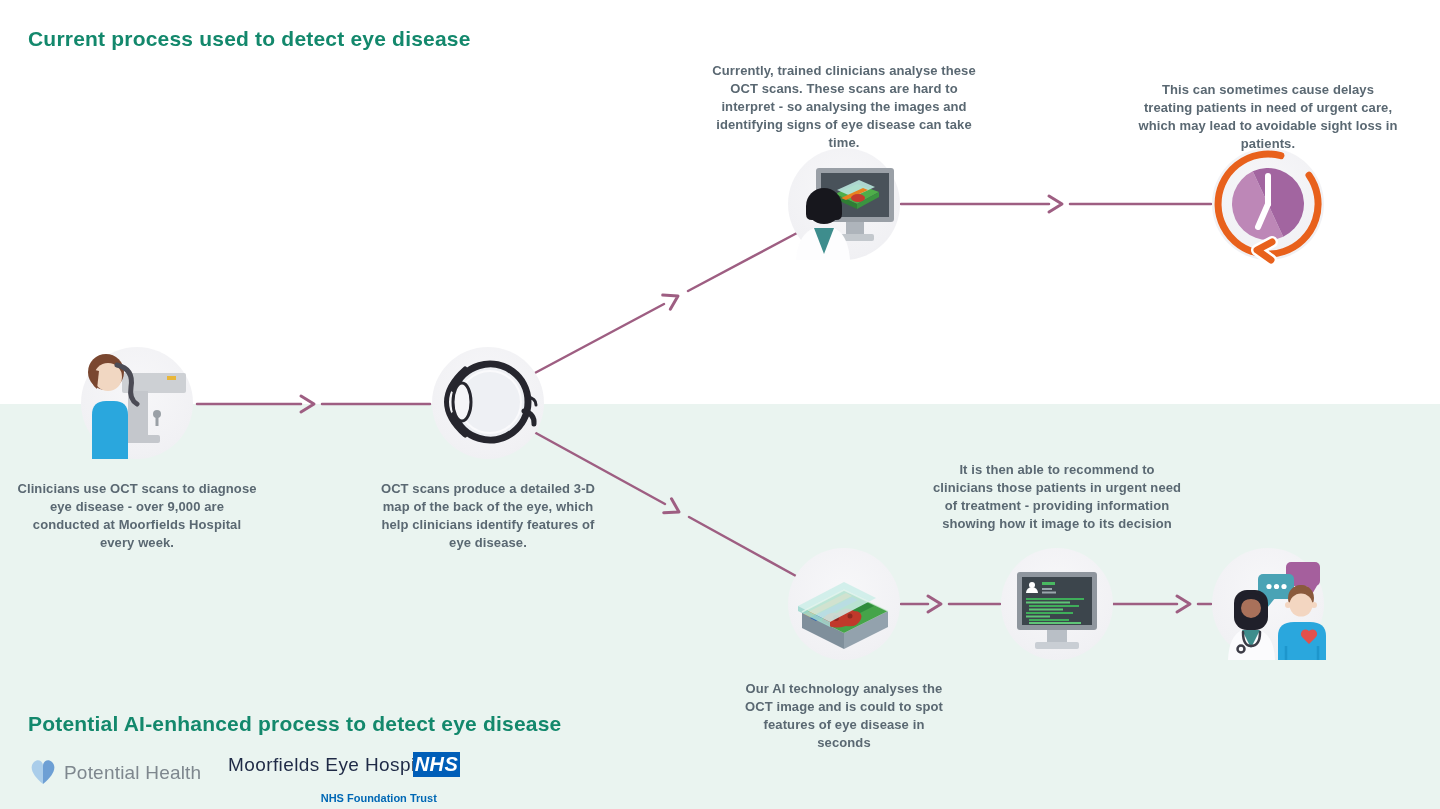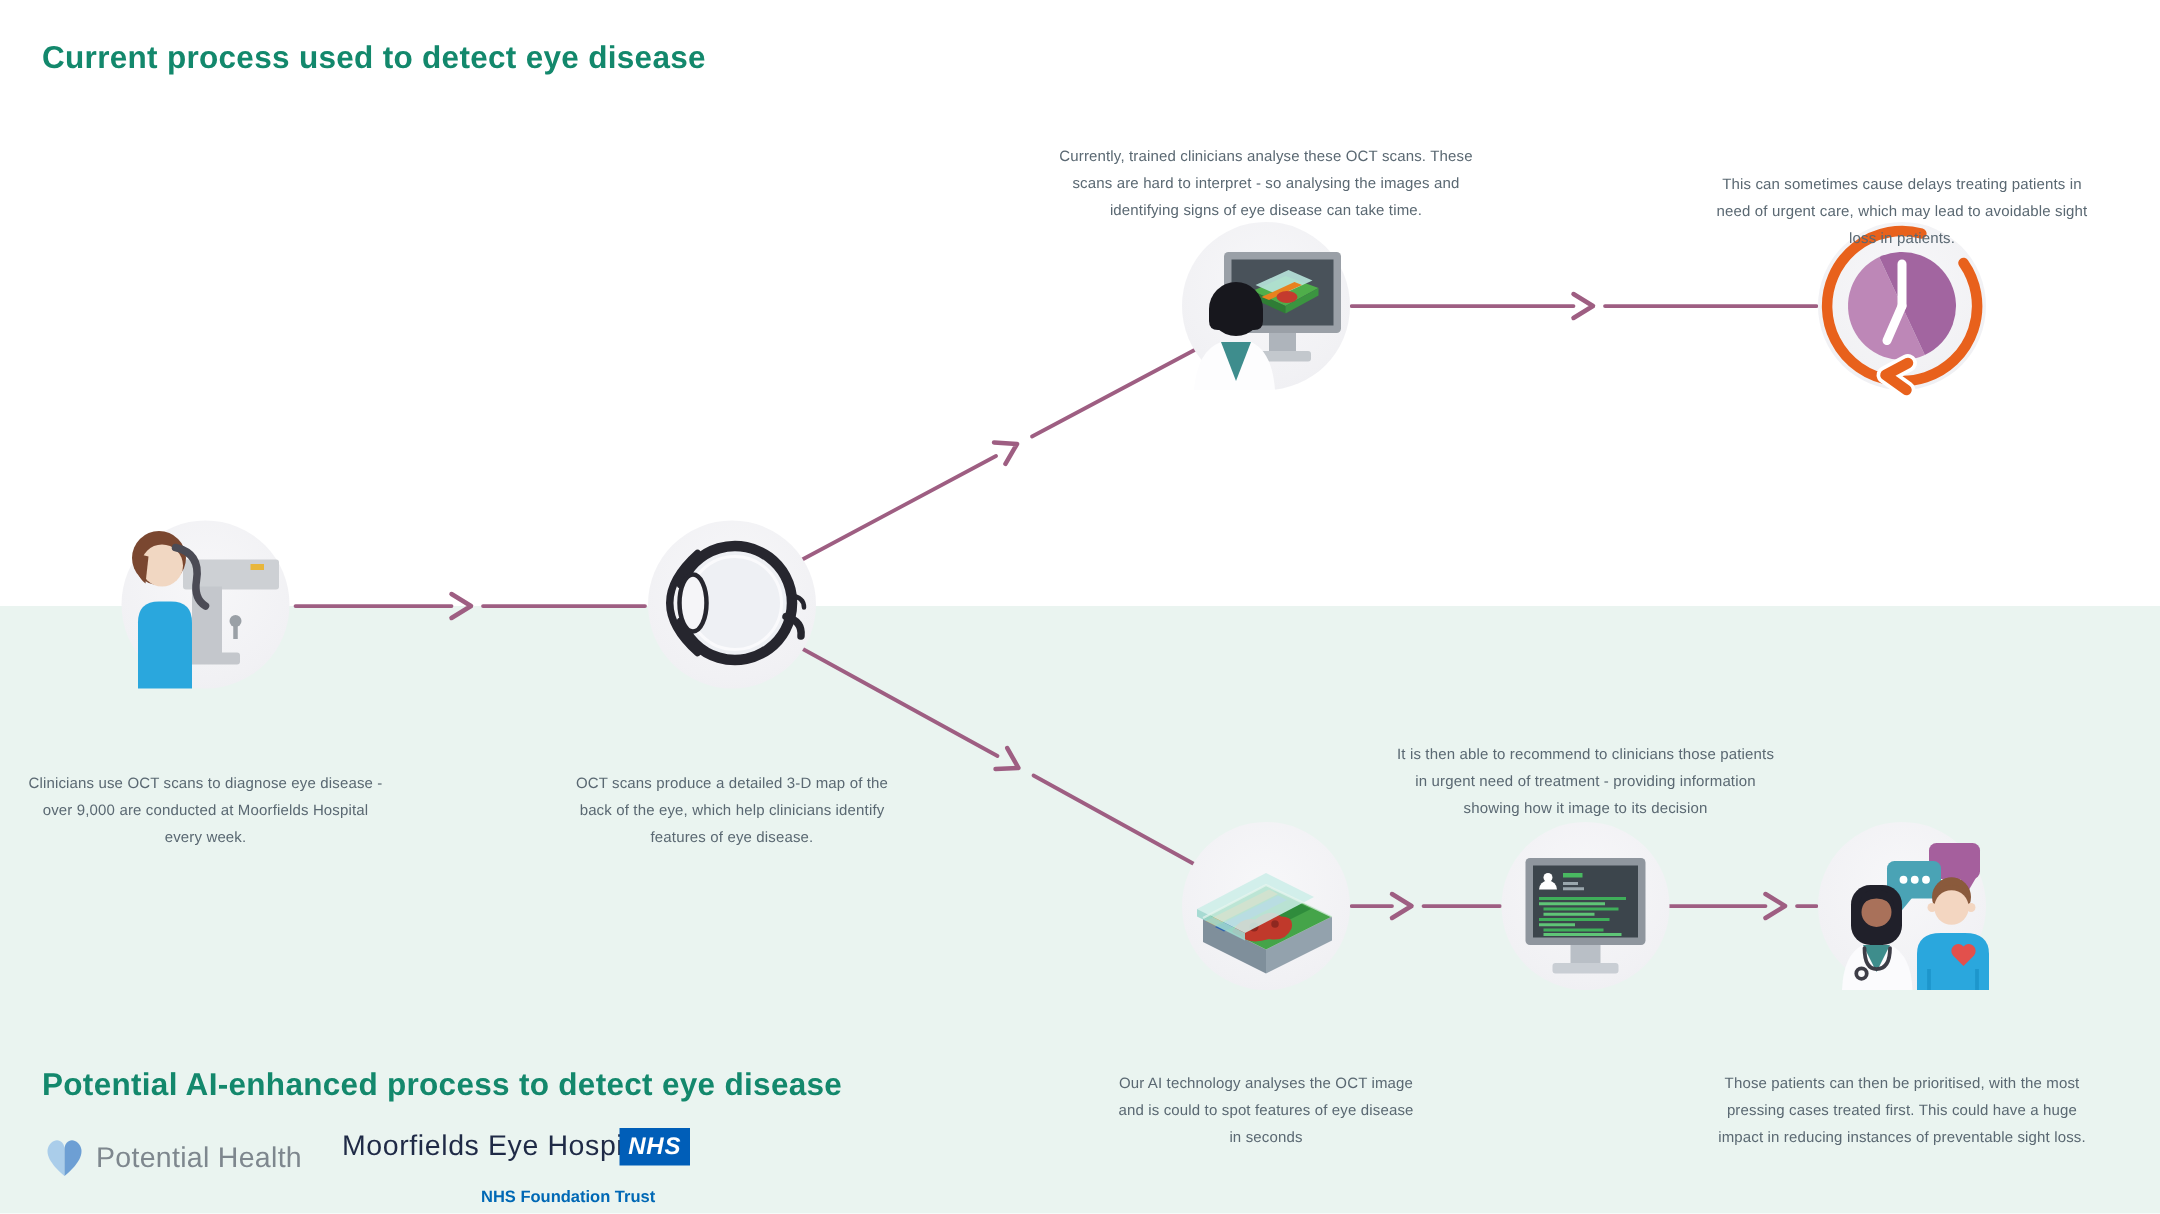--- a/index.html
+++ b/index.html
@@ -2,34 +2,34 @@
 <html><head>
 <meta charset="utf-8">
 <style>
   html,body{margin:0;padding:0;}
   body{font-family:"Liberation Sans","DejaVu Sans",sans-serif;background:#ffffff;}
   .canvas{position:relative;width:1440px;height:809px;overflow:hidden;background:#ffffff;}
   .bg-lower{position:absolute;left:0;top:404px;width:1440px;height:405px;background:#eaf4f0;}
   .section-title{position:absolute;font-size:21px;font-weight:600;color:#13886c;letter-spacing:.2px;}
   .title-current{left:28px;top:27px;}
   .title-potential{left:28px;top:712px;}
-  .caption{position:absolute;font-size:10px;font-weight:400;color:#5a6872;line-height:18px;text-align:center;letter-spacing:.1px;margin-top:34px;}
+  .caption{position:absolute;font-size:13px;font-weight:700;color:#5a6872;line-height:18px;text-align:center;letter-spacing:.1px;}
   .node{position:absolute;width:112px;height:112px;border-radius:50%;
         background:radial-gradient(circle at 50% 38%,#f7f7f9 0%,#f1f1f4 70%,#ededf1 100%);}
   .node svg{position:absolute;left:0;top:0;overflow:visible;}
   .connectors{position:absolute;left:0;top:0;}
   
   .footer-logo-deepmind{position:absolute;left:27px;top:757px;width:32px;height:30px;}
   .deepmind-label{position:absolute;left:64px;top:762px;font-size:19px;color:#7e878e;letter-spacing:.2px;}
   .moorfields{position:absolute;left:228px;top:754px;text-align:right;}
   .moorfields-main{font-size:19px;color:#1f2a46;font-weight:500;letter-spacing:.4px;white-space:nowrap;}
   .moorfields-sub{font-size:11px;color:#0068b5;font-weight:600;margin-top:16px;}
   .nhs-logo{position:absolute;left:413px;top:752px;width:47px;height:25px;background:#005eb8;
             display:flex;align-items:center;justify-content:center;}
-  .nhs-logo span{color:#ffffff;font-weight:bold;font-style:italic;font-size:16px;letter-spacing:.5px;}
+  .nhs-logo span{color:#ffffff;font-weight:bold;font-style:italic;font-size:20px;letter-spacing:.5px;}
 </style>
 </head>
 <body>
 
 <div class="canvas">
 
   <div class="bg-lower"></div>
 
   <svg class="connectors" width="1440" height="809" viewBox="0 0 1440 809">
     <g stroke="#9e5e82" fill="none" stroke-linecap="round" stroke-linejoin="round">
@@ -205,21 +205,20 @@
         <circle cx="102" cy="57" r="3" fill="#f3d6c1"></circle>
         <circle cx="89" cy="57" r="11.5" fill="#f3d6c1"></circle>
         <path d="M77,52 q2,-10 12,-10 q10,0 12,10 l0,-5 q-3,-10 -12,-10 q-9,0 -12,10 z" fill="#8a5a3c"></path>
         <path d="M66,112 L66,88 Q66,74 82,74 L98,74 Q114,74 114,88 L114,112 Z" fill="#2aa7dd"></path>
         <path d="M97,96 l-7,-7 a4.6,4.6 0 0 1 7,-6 a4.6,4.6 0 0 1 7,6 z" fill="#e2504c"></path>
         <line x1="74" y1="112" x2="74" y2="98" stroke="#1d96cc" stroke-width="2.5"></line>
         <line x1="106" y1="112" x2="106" y2="98" stroke="#1d96cc" stroke-width="2.5"></line>
       </g>
     </svg>
   </div>
-  <div class="caption" style="left:1142px;top:680px;width:252px;">Those patients can then be prioritised, with the most pressing cases treated first. This could have a huge impact in reducing instances of preventable sight loss.</div>
 
   <svg class="footer-logo-deepmind" viewBox="0 0 32 30">
     <path d="M16,27 C5,18 2,10 7,5 C11,1 16,4 16,9 Z" fill="#aacdea"></path>
     <path d="M16,27 C27,18 30,10 25,5 C21,1 16,4 16,9 Z" fill="#6d9fd4"></path>
   </svg>
   <div class="deepmind-label">Potential Health</div>
 
   <div class="moorfields">
     <div class="moorfields-main">Moorfields Eye Hospital</div>
     <div class="moorfields-sub">NHS Foundation Trust</div>

